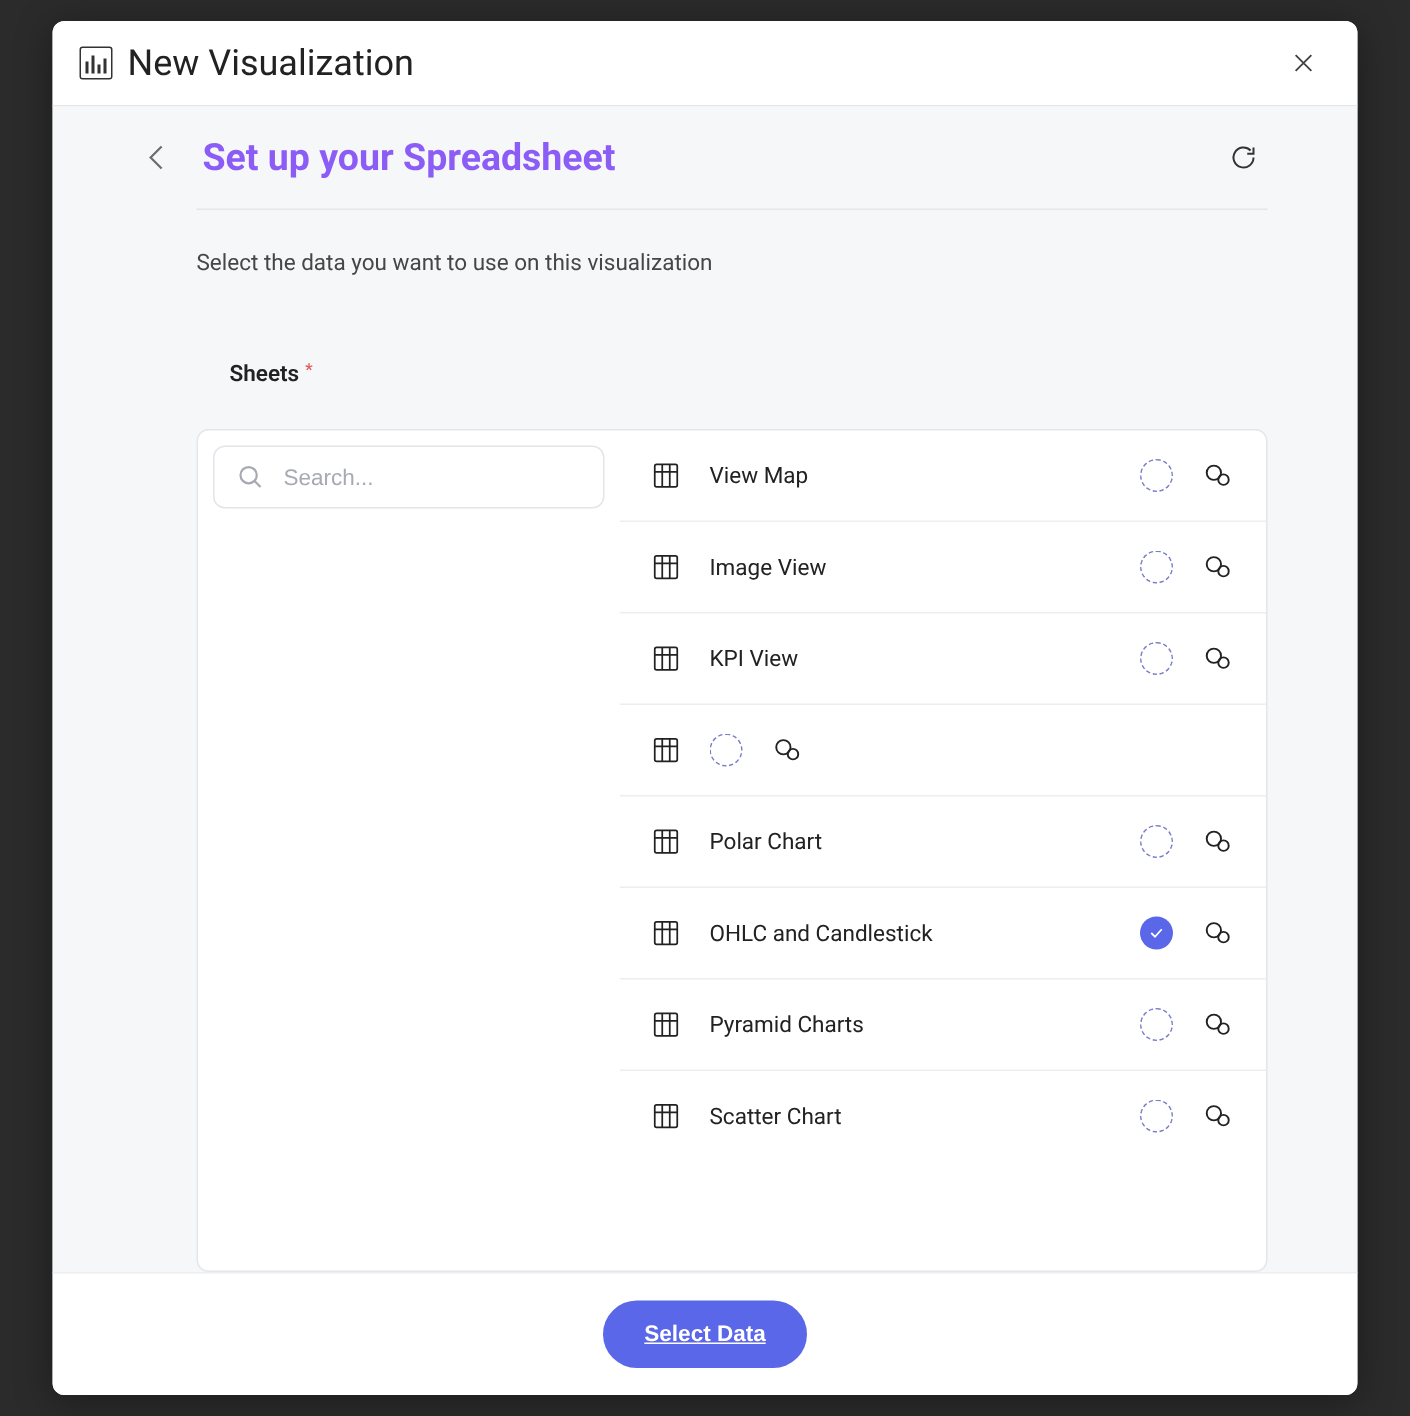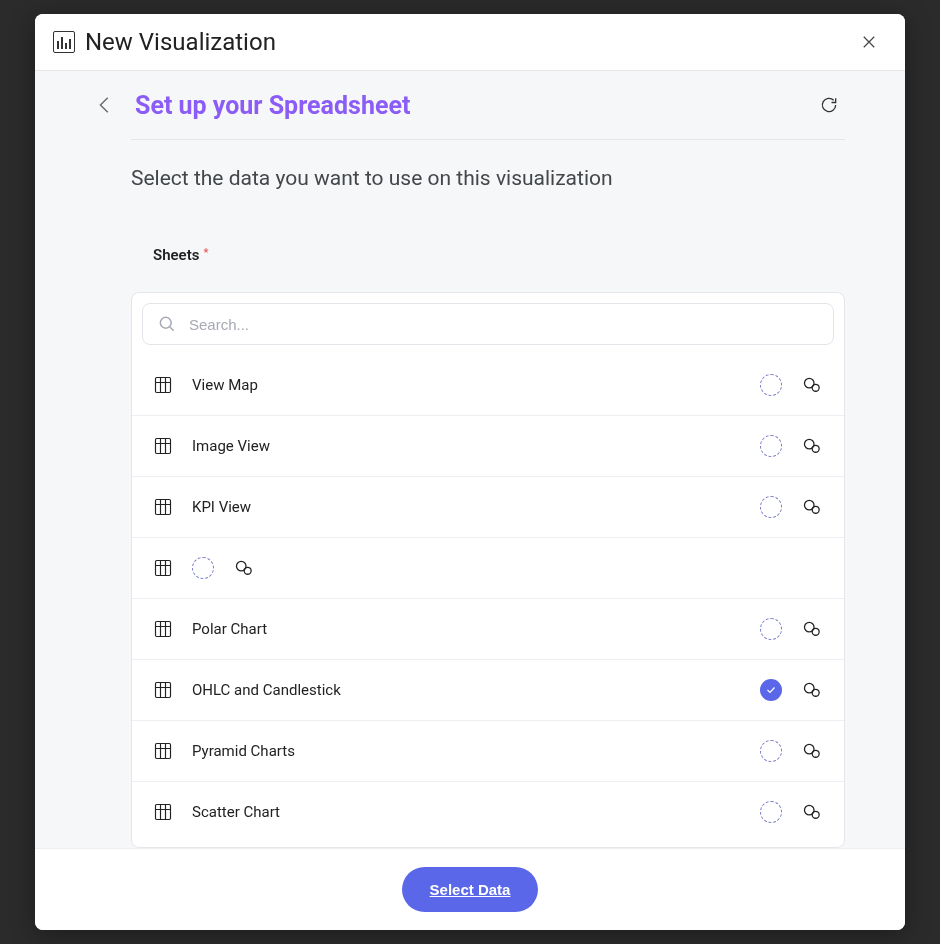--- a/index.html
+++ b/index.html
@@ -104,21 +104,21 @@
     .refresh-btn svg{width:20px;height:20px;stroke:#333;stroke-width:1.6;fill:none}
 
     .divider {
       margin: 18px 60px 0 96px;
       height: 1px;
       background: #e5e5ea;
     }
 
     .description {
       padding: 26px 60px 0 96px;
-      font-size: 21px;
+      font-size: 15px;
       color: #44474a;
     }
 
     .sheets-label-row {
       padding: 56px 60px 0 118px;
       font-size: 15px;
       font-weight: 600;
       color: #222;
     }
     .required { color: #e05a5a; font-size: 11px; margin-left: 4px; vertical-align: top; }
@@ -128,21 +128,21 @@
       flex:1;
       min-height:0;
       display:flex;flex-direction:column;
     }
     .list-card{
       background:#fff;
       border:1px solid #e6e6ea;
       border-radius:8px;
       flex:1;
       min-height:0;
-      display:flex;flex-direction:column;
+      display:flex;flex-direction:row;
       overflow:hidden;
     }
     .search-wrap{padding:10px;}
     .search-box{
       display:flex;align-items:center;gap:12px;
       border:1px solid #e4e4ea;
       border-radius:8px;
       padding:10px 14px;
       background:#fff;
     }

